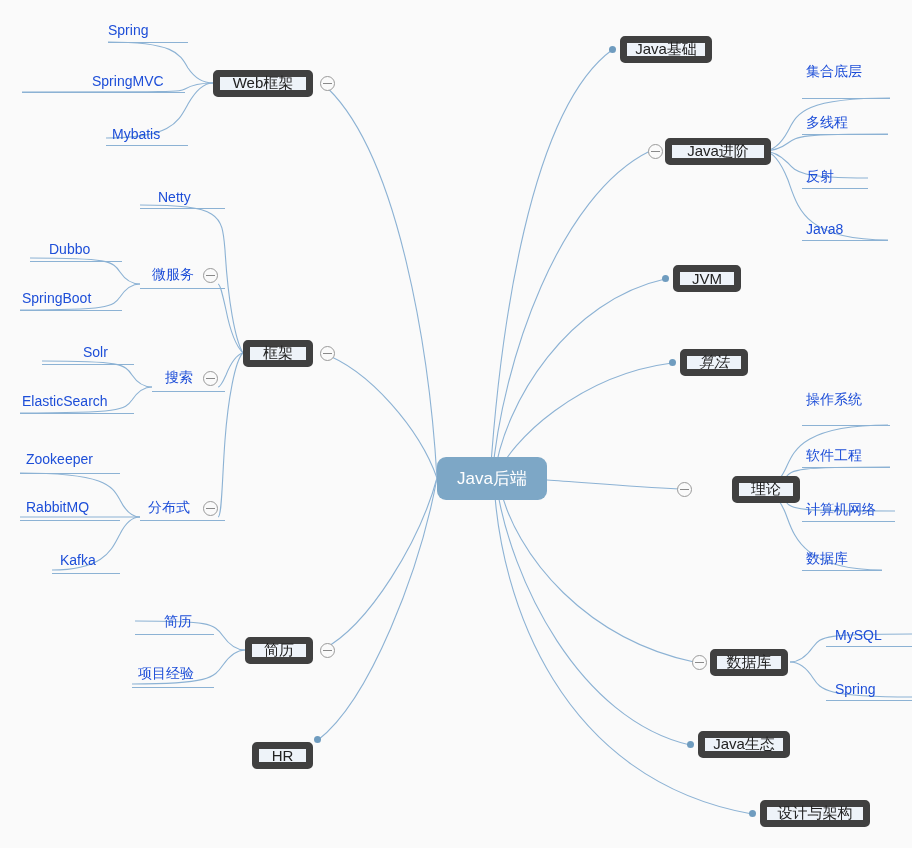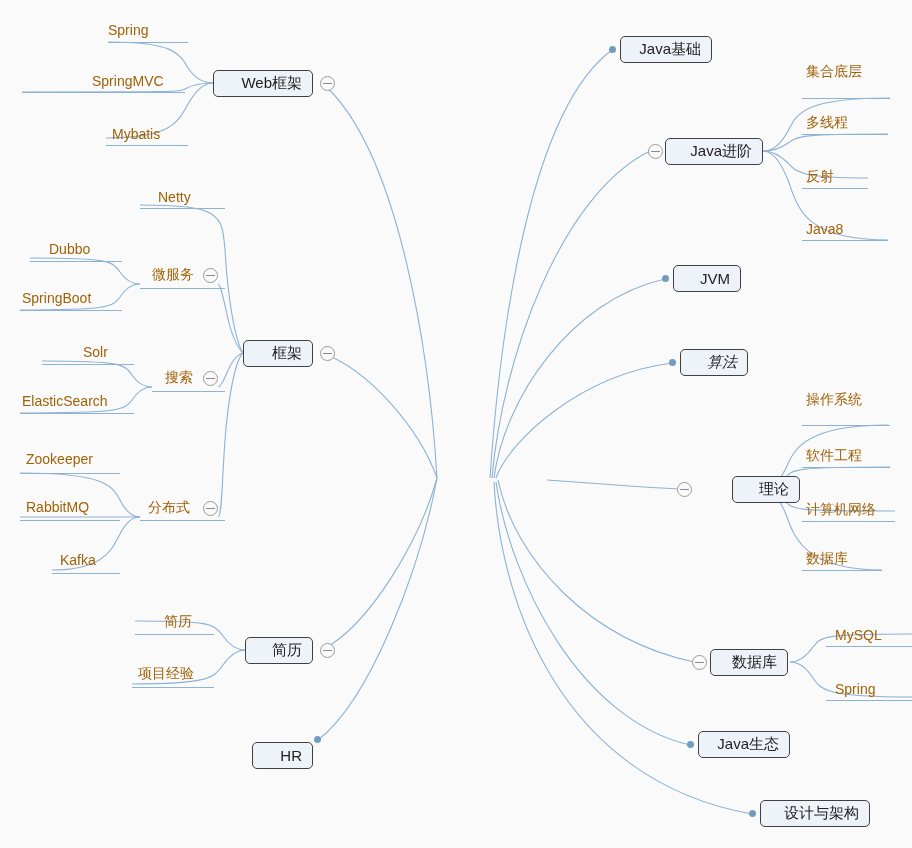--- a/index.html
+++ b/index.html
@@ -14,42 +14,41 @@
 
   .node{
     position:absolute;
     box-sizing:border-box;
     display:flex;align-items:center;justify-content:center;
     white-space:nowrap;
   }
   
   .boxed{
     background:#eef3f9;
-    border:1px solid #404040;
+    border:7px solid #404040;
     border-radius:5px;
     color:#222;
     font-size:15px;
     padding:0 10px;
     height:27px;
-    justify-content:flex-end;
   }
   .root{
     background:#7da7c6;
     border:none;
     border-radius:9px;
     color:#ffffff;
     font-size:17px;
     height:43px;
     padding:0 18px;
     justify-content:center;
   }
   
   .plain{
     background:transparent;border:none;
-    color:#a16207;font-size:14px;
+    color:#1d4ed8;font-size:14px;
     height:20px;padding:0;
   }
   .underline{
     position:absolute;
     height:0;
     border-top:1px solid #8cb2d4;
   }
   
   .toggle{
     position:absolute;
@@ -138,20 +137,23 @@
       <path d="M762,489 C771,489 778,484 785,470 C793,454 798,425 888,425"></path>
       <path d="M762,489 C771,489 778,486 785,478 C792,469 797,467 890,467"></path>
       <path d="M762,489 C771,489 778,493 785,501 C792,510 797,511 895,511"></path>
       <path d="M762,489 C771,489 778,496 785,512 C793,531 798,570 882,570"></path>
 
       <path d="M790,662 C799,662 806,657 813,647 C821,636 826,634 912,634"></path>
       <path d="M790,662 C799,662 806,667 813,678 C821,690 826,697 912,697"></path>
     </g>
   </svg>
 
+  <div class="node boxed root" style="left:437px;top:457px;width:110px;">
+    <span>Java后端</span>
+  </div>
 
   <div class="node boxed" style="left:213px;top:70px;width:100px;">
     <span>Web框架</span>
   </div>
   <div class="toggle" style="left:320px;top:76px;"></div>
 
   <div class="node plain" style="left:108px;top:20px;">
     <span>Spring</span>
   </div>
   <div class="underline" style="left:108px;top:42px;width:80px;"></div>
@@ -248,21 +250,21 @@
     <span>HR</span>
   </div>
   <div class="dot" style="left:314px;top:736px;"></div>
 
   <div class="dot" style="left:609px;top:46px;"></div>
   <div class="node boxed" style="left:620px;top:36px;width:92px;">
     <span>Java基础</span>
   </div>
 
   <div class="toggle" style="left:648px;top:144px;"></div>
-  <div class="node boxed" style="left:665px;top:138px;width:98px;">
+  <div class="node boxed" style="left:665px;top:138px;width:106px;">
     <span>Java进阶</span>
   </div>
 
   <div class="node plain" style="left:806px;top:62px;align-items:center;">
     <span>集合底层</span>
   </div>
   <div class="underline" style="left:802px;top:98px;width:88px;"></div>
 
   <div class="node plain" style="left:806px;top:113px;">
     <span>多线程</span>

